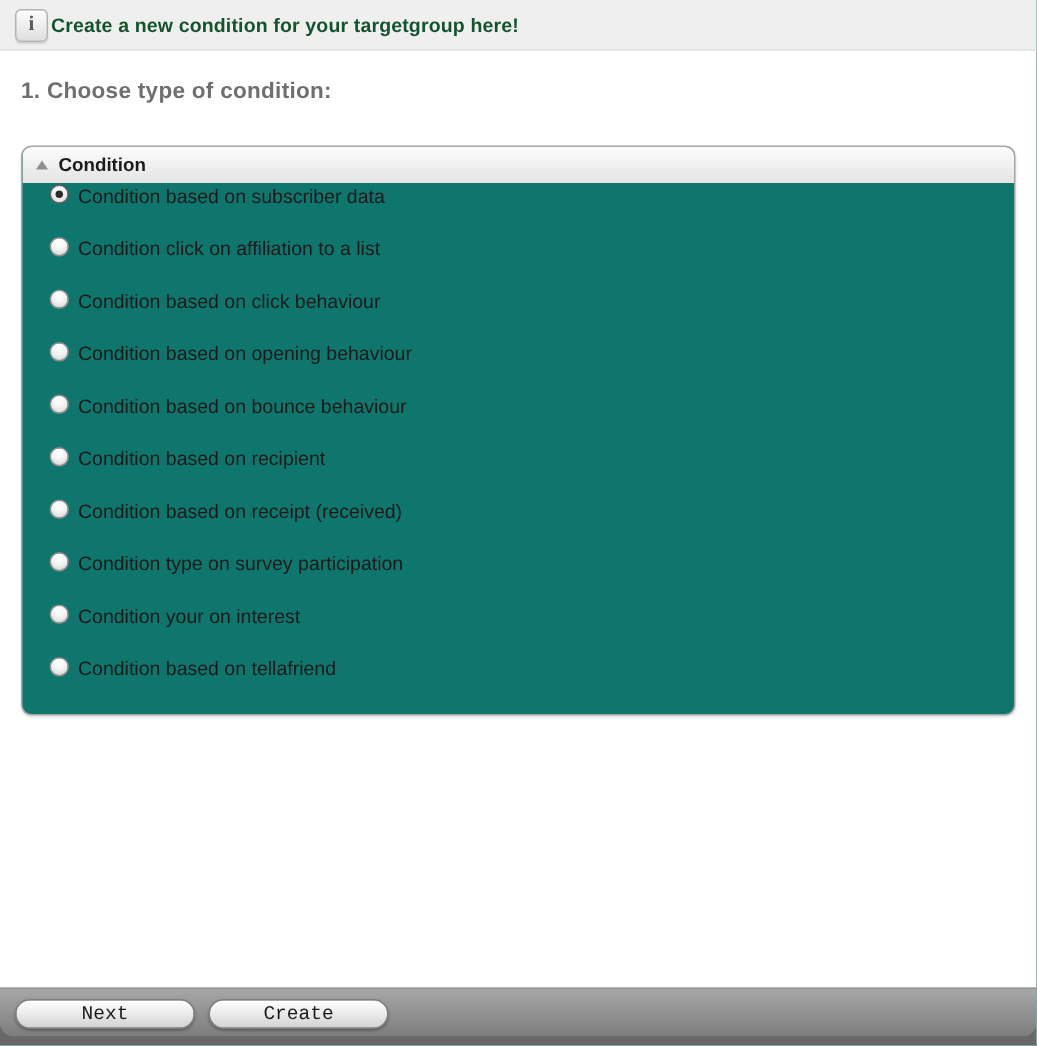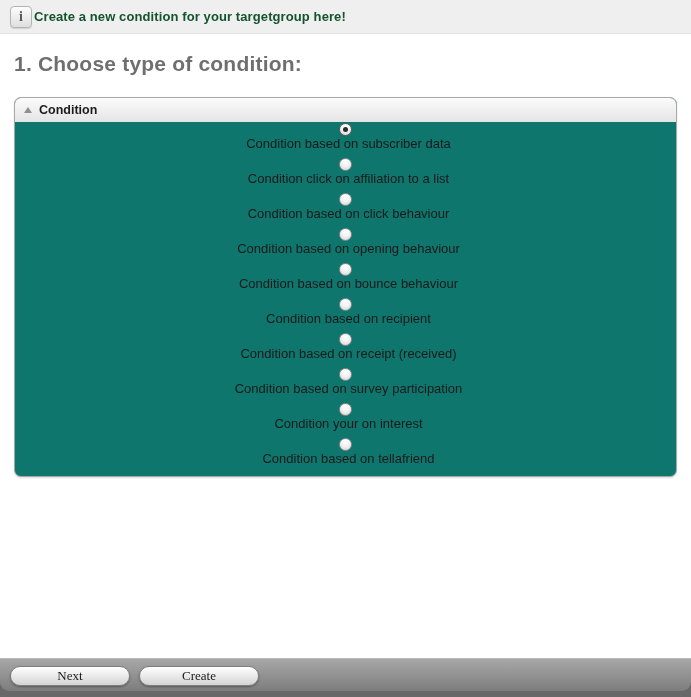--- a/index.html
+++ b/index.html
@@ -26,21 +26,21 @@
     font-weight:bold;font-size:14px;color:#5a5a5a;
   }
   .banner-text{
     margin-left:2px;font-size:13px;font-weight:bold;color:#14532d;
     letter-spacing:.1px;
   }
 
   
   .step-heading{
     position:absolute;left:14px;top:52px;
-    font-size:21px;font-weight:bold;color:#6f6f6f;
+    font-size:15px;font-weight:bold;color:#6f6f6f;
     letter-spacing:.2px;
   }
 
   
   .panel{
     position:absolute;left:14px;top:97px;width:661px;
     border:1px solid #a8a8a8;border-radius:7px;
     background:#0f766e;overflow:hidden;
     box-shadow:0 1px 2px rgba(0,0,0,.14);
   }
@@ -54,22 +54,22 @@
     border-left:4px solid transparent;
     border-right:4px solid transparent;
     border-bottom:6px solid #8f8f8f;
   }
   .panel-title{
     margin-left:7px;font-size:12.5px;font-weight:bold;color:#1b1b1b;
   }
   .panel-body{padding:1px 0 3px 0;}
 
   .row{
-    height:35px;display:flex;align-items:center;
-    cursor:pointer;flex-direction:column;
+    height:35px;display:flex;align-items:flex-start;
+    padding-left:18px;cursor:pointer;
   }
   .radio{
     width:13px;height:13px;border-radius:50%;
     border:1px solid #8e8e8e;box-sizing:border-box;
     background:radial-gradient(circle at 50% 30%,#ffffff 0%,#f2f2f2 45%,#cfcfcf 100%);
     box-shadow:inset 0 1px 1px rgba(255,255,255,.8);
     display:flex;align-items:center;justify-content:center;
     flex:0 0 auto;
   }
   .radio.checked{border-color:#5f5f5f;}
@@ -87,21 +87,21 @@
     position:absolute;left:0;top:0;width:691px;height:33px;
     background:linear-gradient(#a7a7a7,#7d7d7d);
     border-top:1px solid #b9b9b9;
     border-radius:0 0 9px 9px;box-sizing:border-box;
   }
   .btn{
     position:absolute;top:7px;width:120px;height:20px;
     border:1px solid #7f7f7f;border-radius:11px;
     background:linear-gradient(#ffffff,#ececec 45%,#d3d3d3);
     box-shadow:0 1px 2px rgba(0,0,0,.35), inset 0 1px 0 #fff;
-    font-family:Liberation Serif, serif;
+    font-family:Liberation Mono, monospace;
     font-size:13px;color:#1a1a1a;text-align:center;line-height:18px;
     padding:0;cursor:pointer;
   }
   .btn-next{left:10px;}
   .btn-cancel{left:139px;}
 </style>
 </head>
 <body>
 
 <div class="banner">
@@ -147,21 +147,21 @@
     <span class="label">Condition based on recipient</span>
   </div>
 
   <div class="row">
     <span class="radio"></span>
     <span class="label">Condition based on receipt (received)</span>
   </div>
 
   <div class="row">
     <span class="radio"></span>
-    <span class="label">Condition based on survey participation</span>
+    <span class="label">Condition type on survey participation</span>
   </div>
 
 
   <div class="row">
     <span class="radio"></span>
     <span class="label">Condition your on interest</span>
   </div>
 
   <div class="row">
     <span class="radio"></span>

